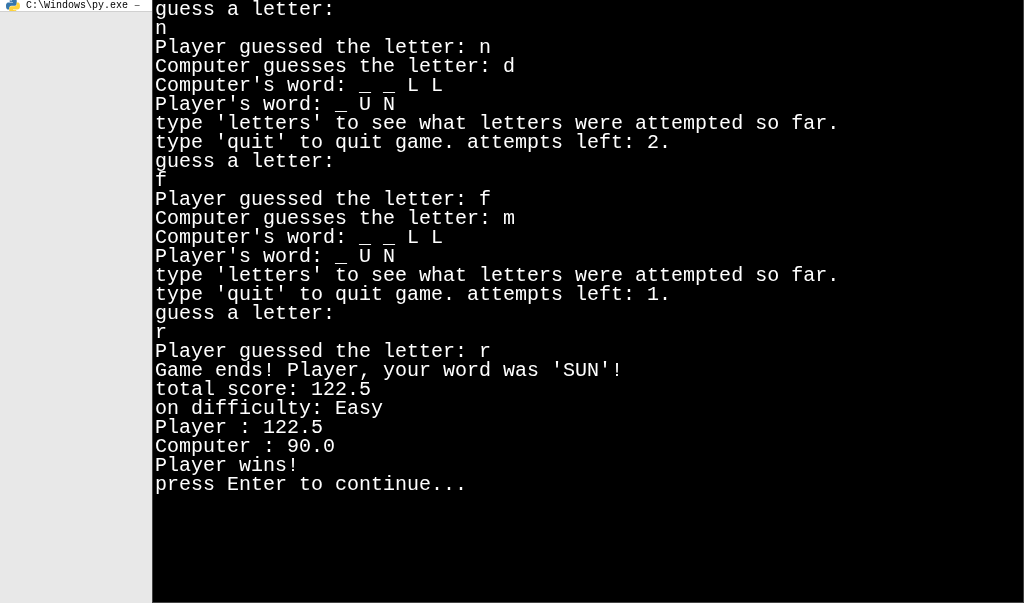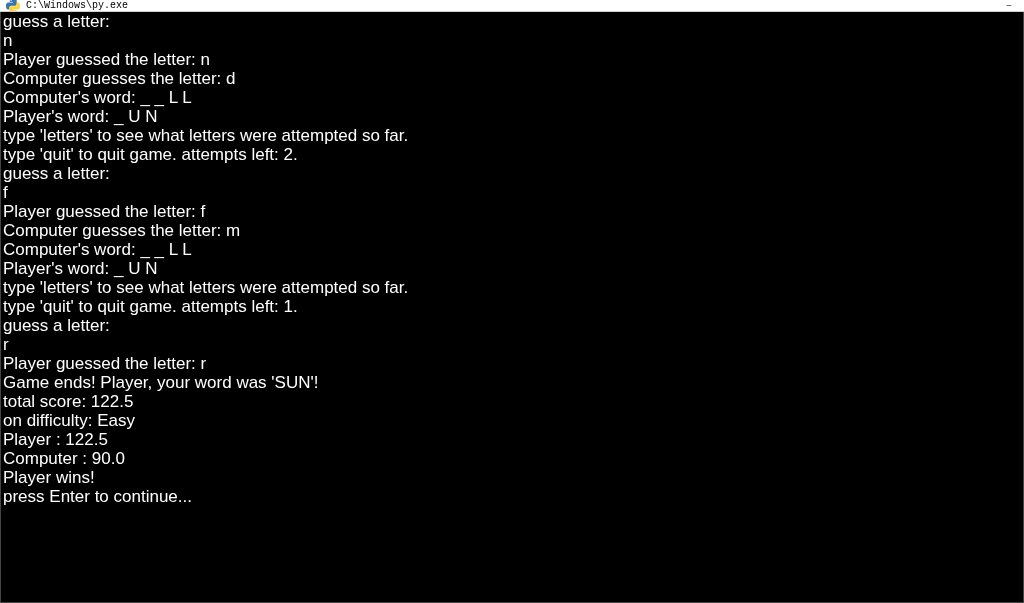--- a/index.html
+++ b/index.html
@@ -11,21 +11,21 @@
       background: #e8e8e8;
       width: 1024px;
       height: 603px;
       overflow: hidden;
       font-family: Consolas, "Courier New", monospace;
     }
     .window {
       width: 1024px;
       height: 603px;
       display: flex;
-      flex-direction: column;
+      flex-direction: row;
     }
     .titlebar {
       height: 12px;
       background: #ffffff;
       display: flex;
       align-items: center;
       padding: 0 6px;
       font-size: 10px;
       color: #000;
       overflow: hidden;
@@ -58,22 +58,22 @@
       display: flex;
       align-items: center;
       justify-content: center;
       font-size: 8px;
       color: #000;
     }
     .terminal {
       flex: 1;
       background: #000000;
       color: #ffffff;
-      font-family: Liberation Sans, sans-serif;
-      font-size: 17px;
+      font-family: Liberation Mono, monospace;
+      font-size: 20px;
       line-height: 19px;
       padding: 0 2px;
       white-space: pre;
       overflow: hidden;
       border: 1px solid #444;
       border-top: none;
     }
     .line {
       display: block;
     }

